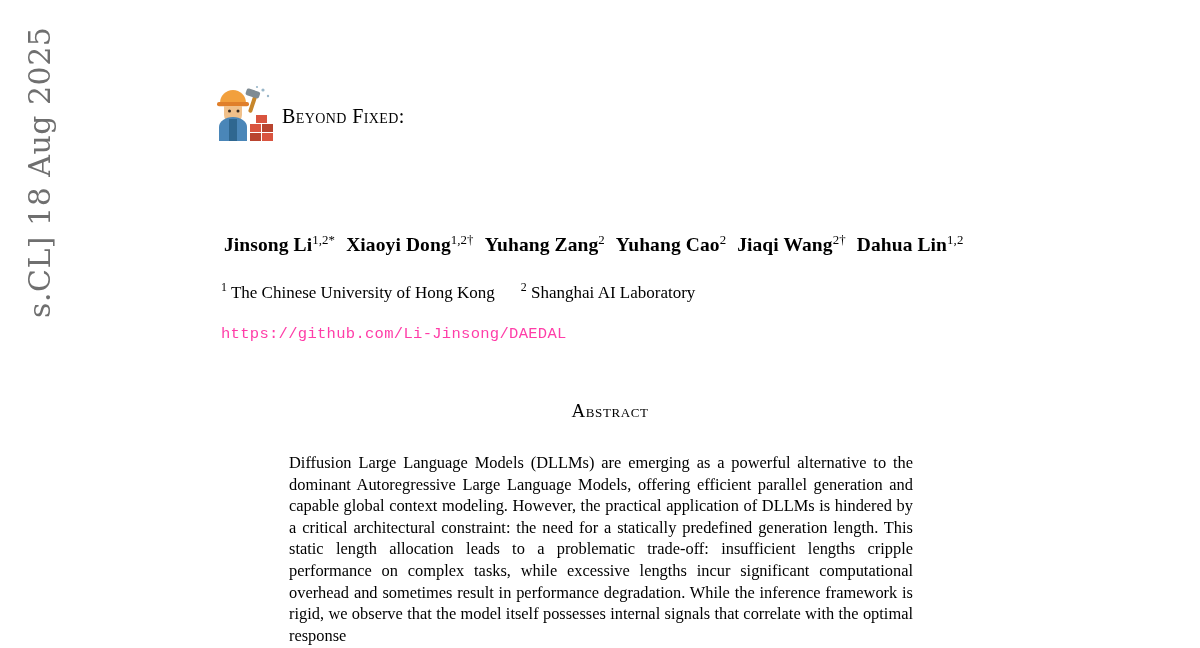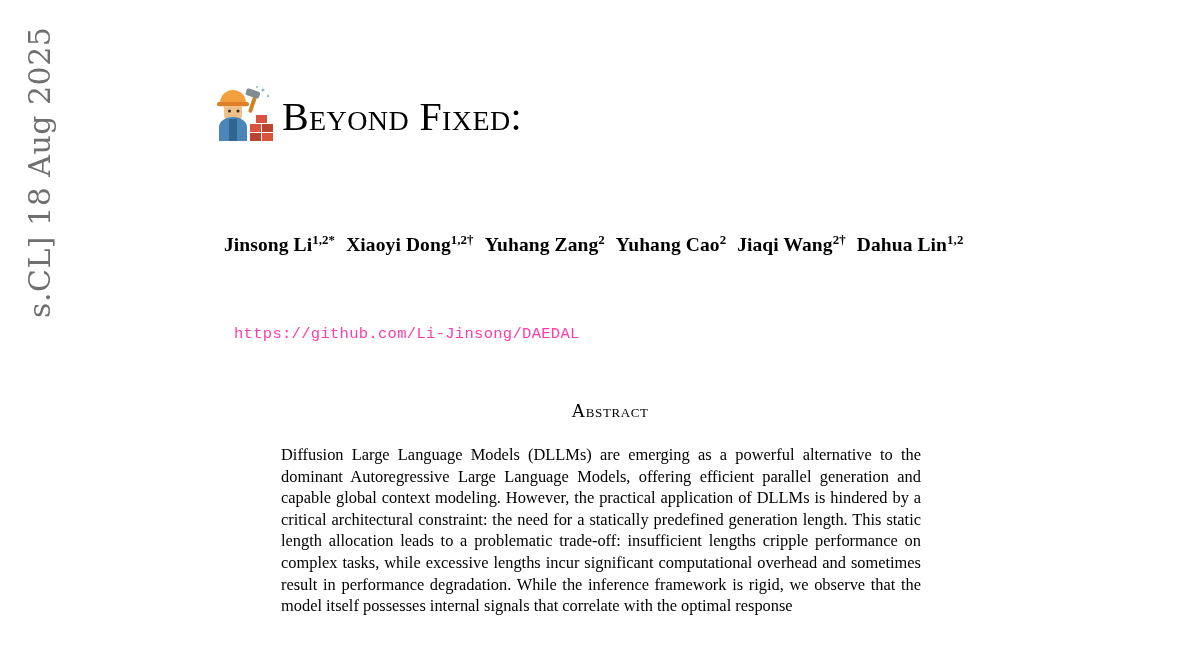--- a/index.html
+++ b/index.html
@@ -40,21 +40,21 @@
 
   .title-block {
     position: absolute;
     left: 210px;
     top: 78px;
     width: 800px;
   }
 
   .title-line {
     font-family: "Liberation Serif", serif;
-    font-size: 40px;
+    font-size: 20px;
     letter-spacing: 0.4px;
     line-height: 39px;
     font-variant: small-caps;
     text-transform: none;
     white-space: nowrap;
   }
 
   .title-line-1 {
     display: flex;
     align-items: flex-end;
@@ -81,21 +81,21 @@
     left: 224px;
     top: 232px;
     width: 790px;
     font-family: "Liberation Serif", serif;
     font-size: 19.5px;
     font-weight: bold;
     letter-spacing: 0.1px;
     white-space: nowrap;
   }
   .authors .sep { display: inline-block; width: 11px; }
-  sup { font-size: 0.66em; font-weight: bold; }
+  sup { font-size: 0.66em; font-weight: normal; }
 
   .affil {
     position: absolute;
     left: 221px;
     top: 280px;
     width: 790px;
     font-family: "Liberation Serif", serif;
     font-size: 17px;
     white-space: nowrap;
   }
@@ -104,21 +104,20 @@
 
   .repo-link {
     position: absolute;
     left: 221px;
     top: 325px;
     font-family: "Liberation Mono", monospace;
     font-size: 15.5px;
     color: #ff3da8;
     letter-spacing: 0.3px;
     text-decoration: none;
-    margin-left: 13px;
   }
 
   .abstract-head {
     position: absolute;
     left: 0;
     top: 400px;
     width: 1200px;
     text-align: center;
     font-family: "Liberation Serif", serif;
     font-size: 19px;
@@ -133,21 +132,21 @@
     left: 281px;
     top: 444px;
     width: 640px;
     font-family: "Liberation Serif", serif;
     font-size: 16.4px;
     line-height: 21.6px;
     text-align: justify;
     text-justify: inter-word;
     hyphens: manual;
   }
-  .abstract-body p { margin: 0; }
+  .abstract-body p { margin: 8px; }
 </style>
 </head>
 <body>
 
 <div class="page">
 
   <div class="arxiv-stamp">s.CL]  18 Aug 2025</div>
 
   <div class="title-block">
     <div class="title-line title-line-1">
@@ -183,20 +182,25 @@
         </svg>
       </span>
       <span>Beyond Fixed:</span>
     </div>
   </div>
 
   <div class="authors">
     <span><span>Jinsong Li</span><sup>1,2*</sup></span><span class="sep"></span><span><span>Xiaoyi Dong</span><sup>1,2†</sup></span><span class="sep"></span><span><span>Yuhang Zang</span><sup>2</sup></span><span class="sep"></span><span><span>Yuhang Cao</span><sup>2</sup></span><span class="sep"></span><span><span>Jiaqi Wang</span><sup>2†</sup></span><span class="sep"></span><span><span>Dahua Lin</span><sup>1,2</sup></span>
   </div>
 
+  <div class="affil">
+    <sup>1</sup>
+    <span>The Chinese University of Hong Kong</span><span class="gap"></span><sup>2</sup>
+    <span>Shanghai AI Laboratory</span>
+  </div>
 
   <a class="repo-link" href="#">https://github.com/Li-Jinsong/DAEDAL</a>
 
   <div class="abstract-head">Abstract</div>
 
   <div class="abstract-body">
     <p>Diffusion Large Language Models (DLLMs) are emerging as a powerful alternative to the dominant Autoregressive Large Language Models, offering efficient parallel generation and capable global context modeling. However, the practical application of DLLMs is hindered by a critical architectural constraint: the need for a statically predefined generation length. This static length allocation leads to a problematic trade-off: insufficient lengths cripple performance on complex tasks, while excessive lengths incur significant computational overhead and sometimes result in performance degradation. While the inference framework is rigid, we observe that the model itself possesses internal signals that correlate with the optimal response</p>
   </div>
 
 </div>

